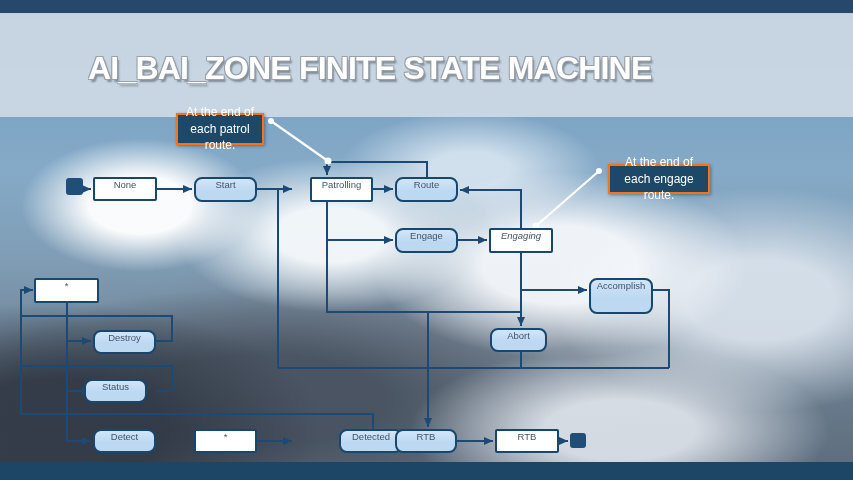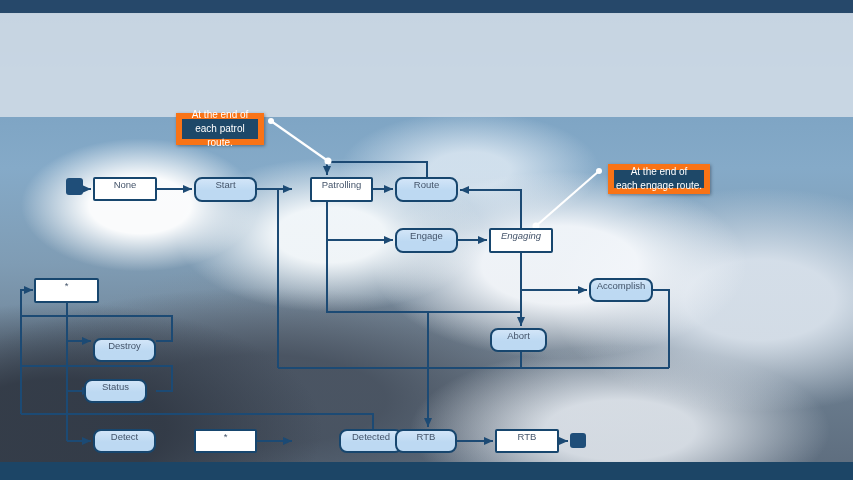--- a/index.html
+++ b/index.html
@@ -42,39 +42,40 @@
     position:absolute;box-sizing:border-box;border:2px solid var(--node-border,#17466E);
     display:flex;align-items:flex-start;justify-content:center;
     font-size:9.5px;color:#44546A;
   }
   .node.white{background:#ffffff;border-radius:2px;}
   .node.blue{background:linear-gradient(180deg,#d2e5f8 0%,var(--node-blue,#BDD9F2) 55%);border-radius:8px;}
   .terminal{position:absolute;background:var(--terminal,#1F4E79);border-radius:3px;}
   
   .callout{
     position:absolute;box-sizing:border-box;
-    background:var(--callout,#1E4868);border:6px solid #f97316;color:#ffffff;
-    font-size:10px;line-height:1.4;text-align:center;
+    background:var(--callout,#1E4868);border:2px solid #f97316;color:#ffffff;
+    font-size:12px;line-height:1.4;text-align:center;
     display:flex;flex-direction:column;align-items:center;justify-content:center;
     box-shadow:1px 1px 3px rgba(30,40,55,.45);
   }
   
   #edge-svg{position:absolute;inset:0;}
   .edge{fill:none;stroke:var(--edge,#1C4A74);stroke-width:2;}
   .pointer{stroke:#ffffff;stroke-width:2.2;}
   .pointer-dot{fill:#ffffff;}
 </style>
 </head>
 <body>
 
 <div id="slide">
   <div id="bg"></div>
   <div id="title-band"></div>
   <div id="bottom-band"></div>
 
+  <div id="title">AI_BAI_ZONE FINITE STATE MACHINE</div>
 
   <svg id="edge-svg" width="853" height="480">
     <defs>
       <marker id="arrowhead" markerUnits="userSpaceOnUse" markerWidth="10" markerHeight="9" refX="9" refY="4" orient="auto">
         <path id="arrowhead-shape" d="M0,0 L9,4 L0,8 Z" fill="#1C4A74"></path>
       </marker>
     </defs>
   <polyline points="84,189 91,189" class="edge" marker-end="url(#arrowhead)"></polyline>
       <polyline points="157,189 192,189" class="edge" marker-end="url(#arrowhead)"></polyline>
       <polyline points="257,189 292,189" class="edge" marker-end="url(#arrowhead)"></polyline>
@@ -122,30 +123,30 @@
       </div>
       <div class="node blue" style="left: 395px; top: 177px; width: 63px; height: 25px;">
         <span>Route</span>
       </div>
       <div class="node blue" style="left: 395px; top: 228px; width: 63px; height: 25px;">
         <span>Engage</span>
       </div>
       <div class="node white" style="left: 489px; top: 228px; width: 64px; height: 25px; font-style: italic;">
         <span>Engaging</span>
       </div>
-      <div class="node blue" style="left: 589px; top: 278px; width: 64px; height: 24px;">
+      <div class="node blue" style="left: 589px; top: 278px; width: 64px; height: 36px;">
         <span>Accomplish</span>
       </div>
       <div class="node blue" style="left: 490px; top: 328px; width: 57px; height: 24px;">
         <span>Abort</span>
       </div>
       <div class="node white" style="left: 34px; top: 278px; width: 65px; height: 25px;">
         <span>*</span>
       </div>
-      <div class="node blue" style="left: 93px; top: 338px; width: 63px; height: 24px;">
+      <div class="node blue" style="left: 93px; top: 330px; width: 63px; height: 24px;">
         <span>Destroy</span>
       </div>
       <div class="node blue" style="left: 84px; top: 379px; width: 63px; height: 24px;">
         <span>Status</span>
       </div>
       <div class="node blue" style="left: 93px; top: 429px; width: 63px; height: 24px;">
         <span>Detect</span>
       </div>
       <div class="node white" style="left: 194px; top: 429px; width: 63px; height: 24px;">
         <span>*</span>

